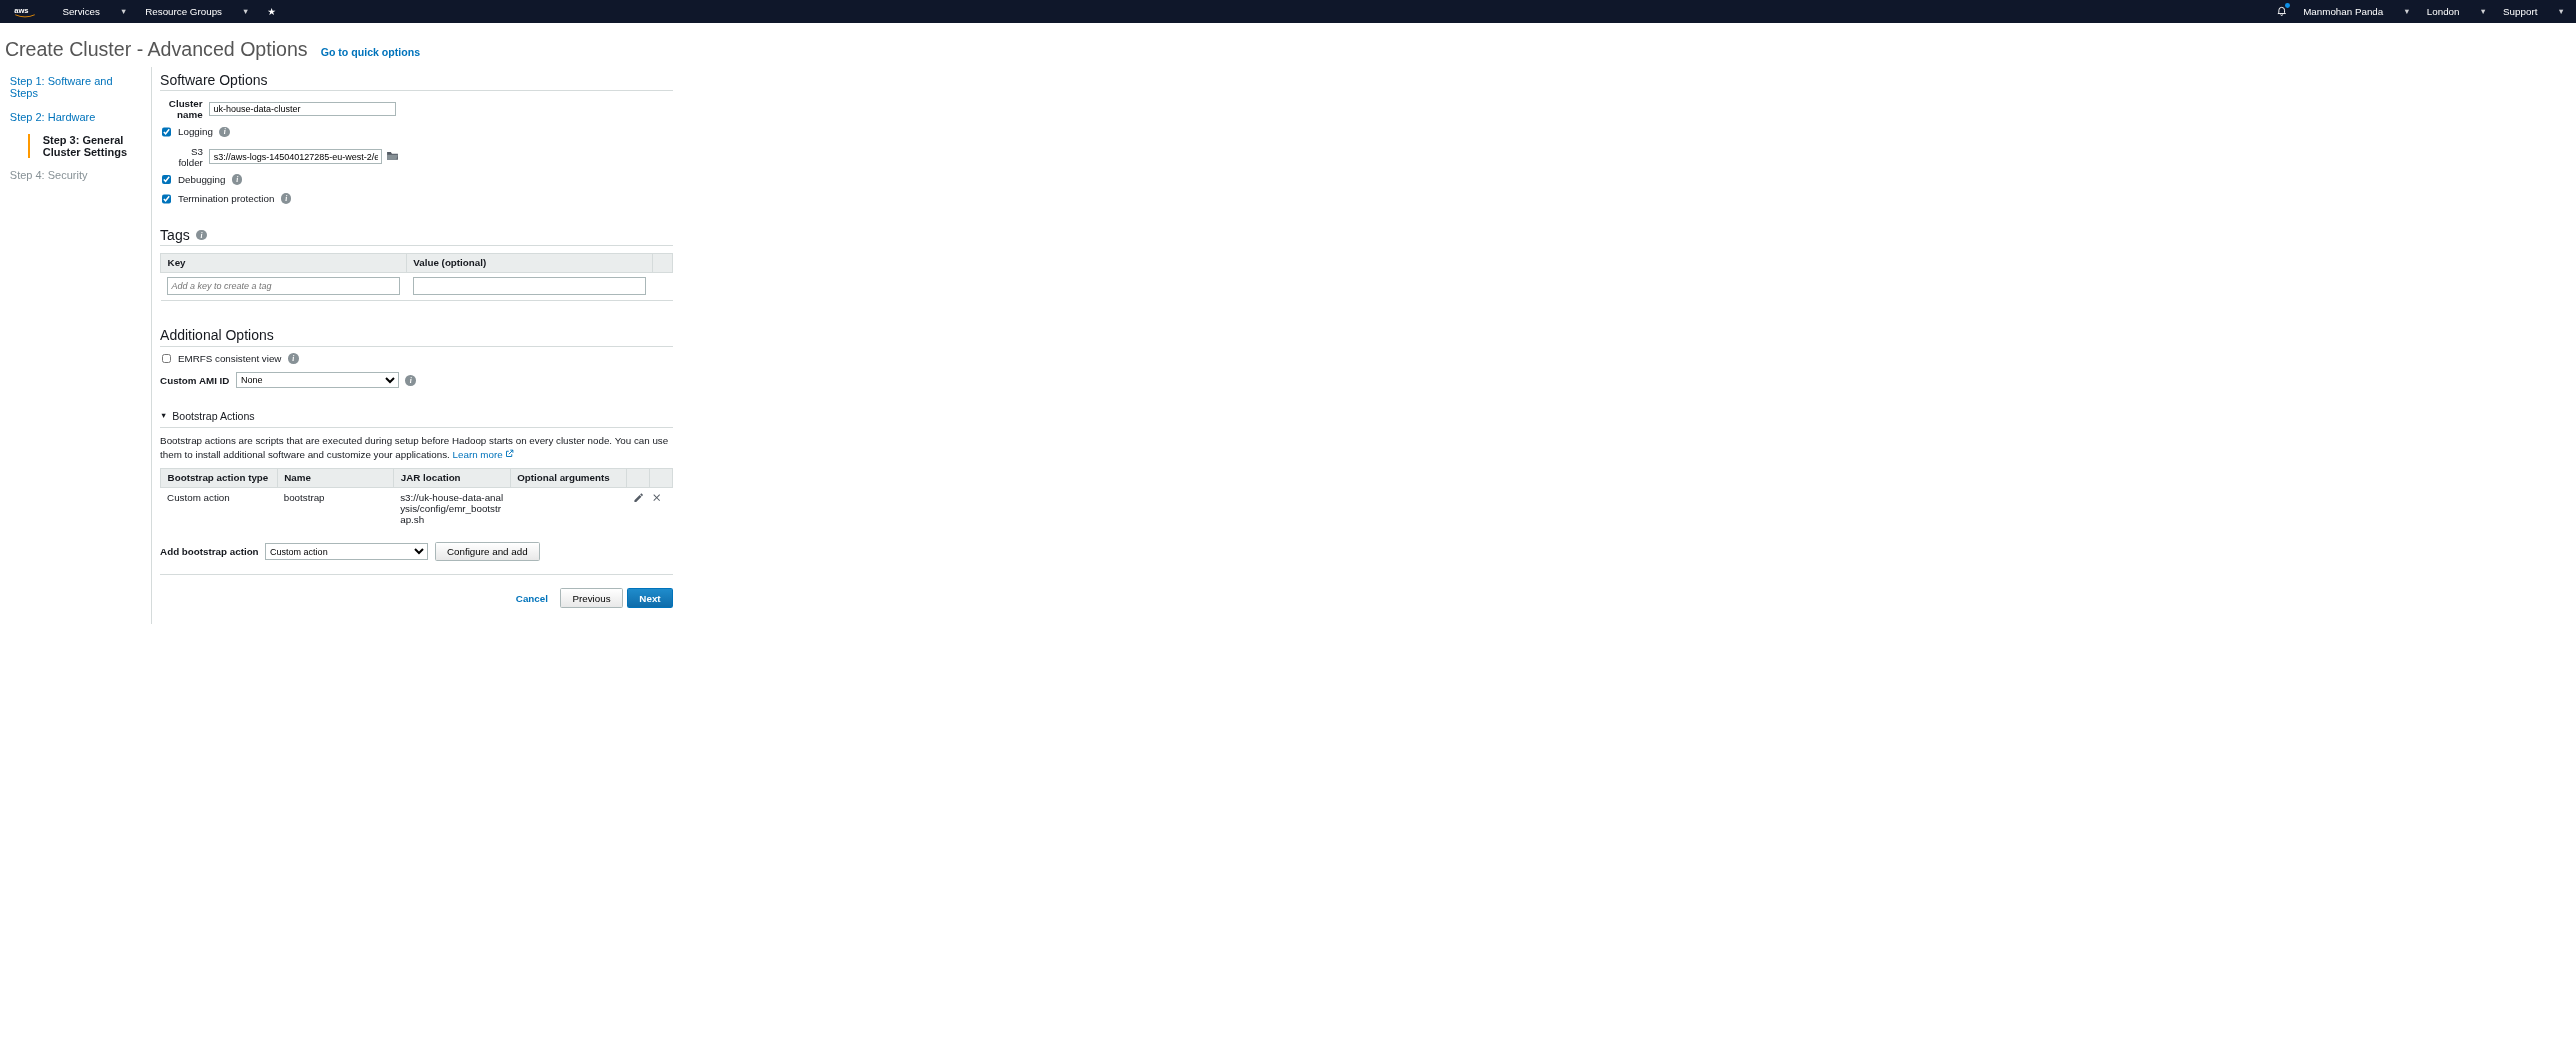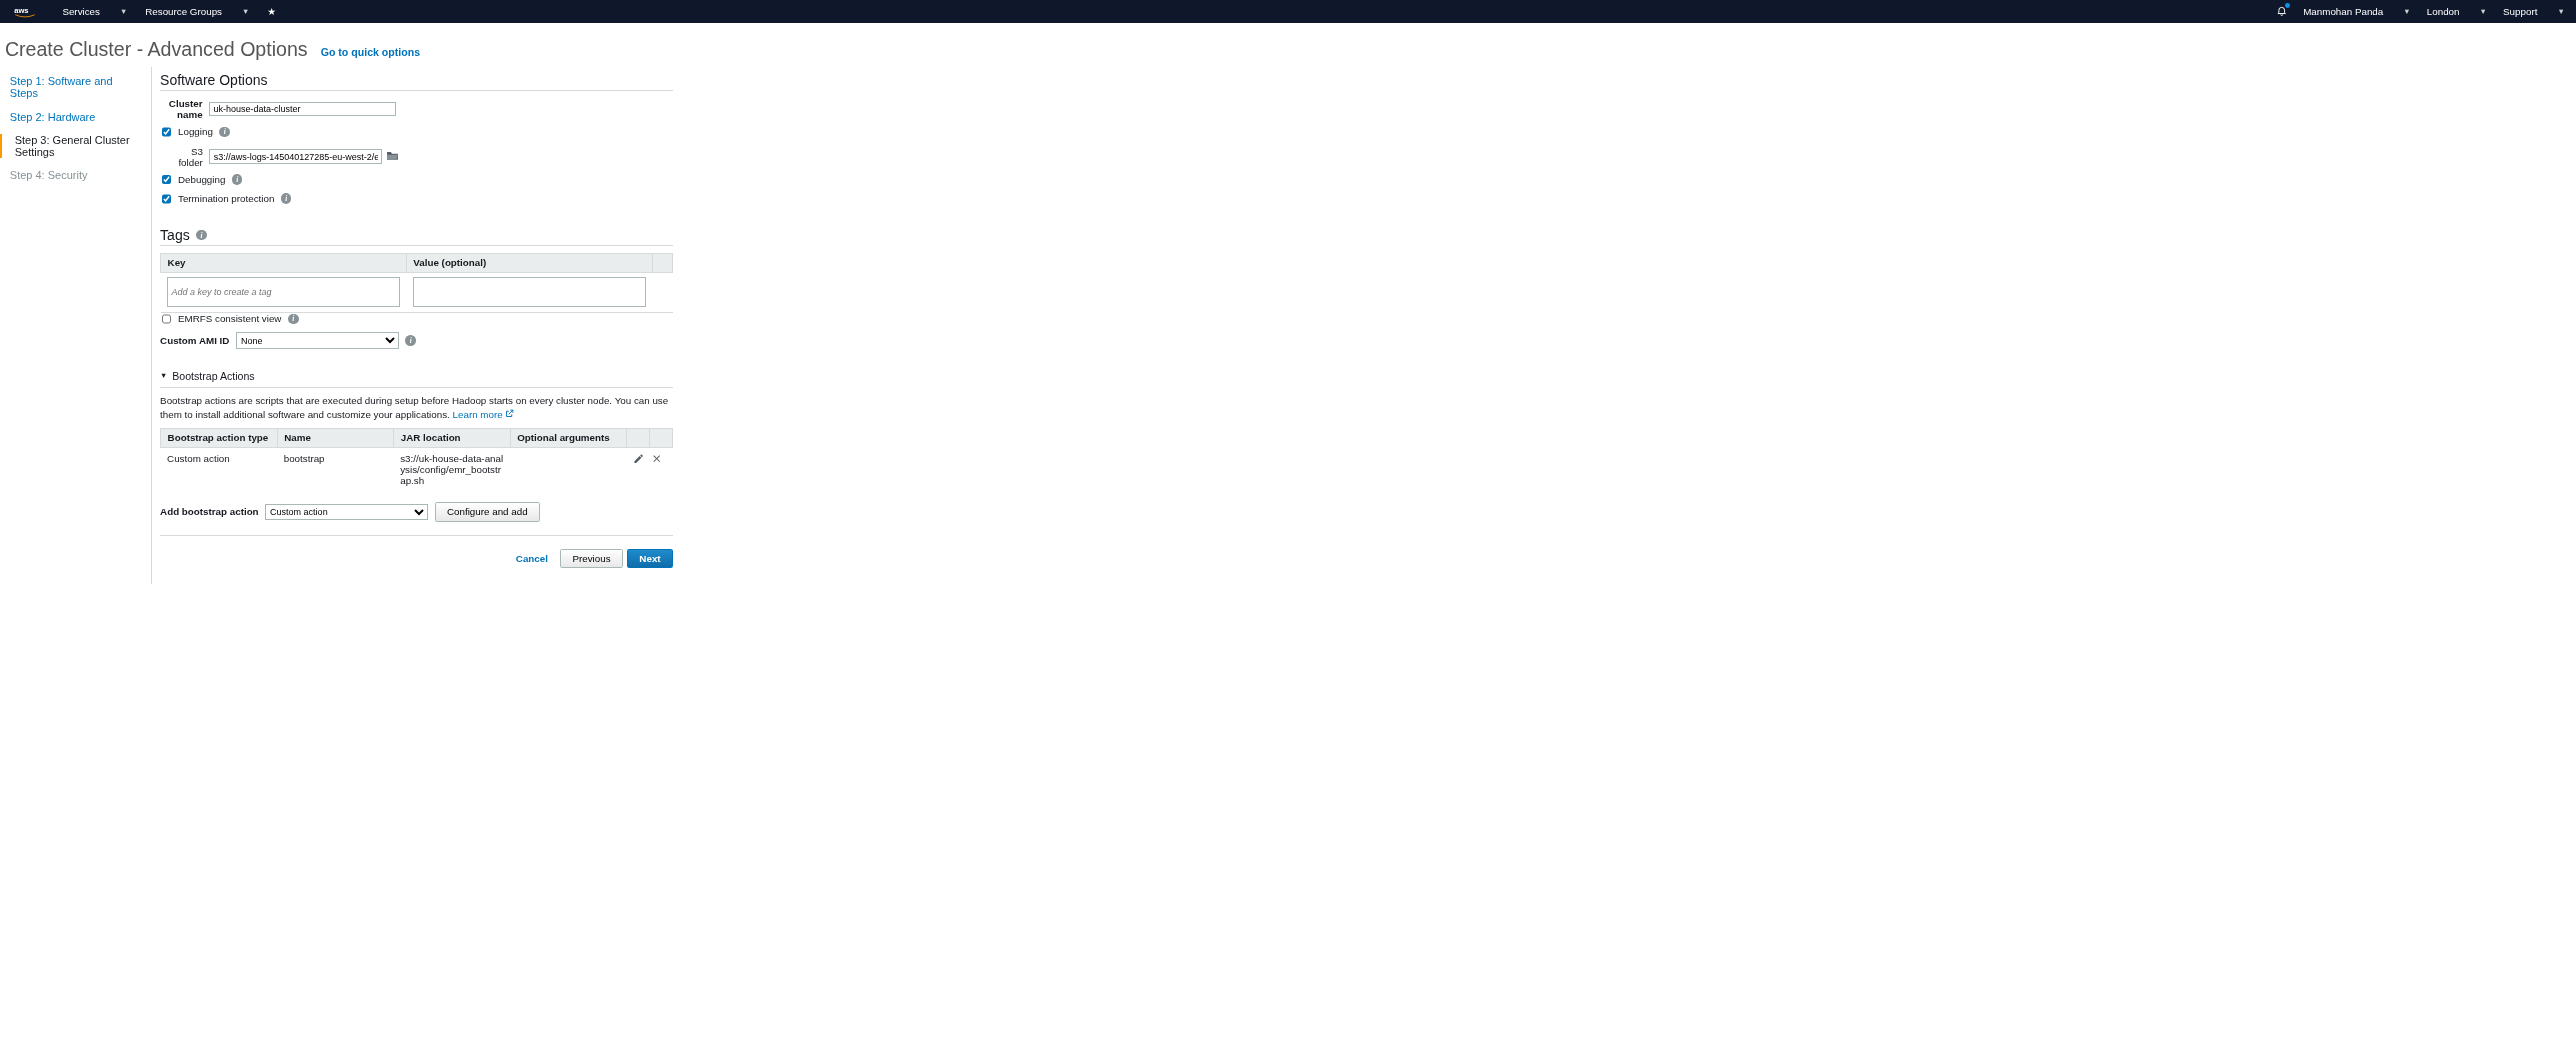--- a/index.html
+++ b/index.html
@@ -19,21 +19,21 @@
 
     
     .page-header { padding: 14.7px 4.9px 6.5px 4.9px; display: flex; align-items: baseline; gap: 13px; }
     .page-title { font-size: 19.6px; font-weight: 400; color: #555; }
     .quick-link { color: #0073bb; font-size: 10.6px; font-weight: 700; cursor: pointer; }
 
     
     .layout { display: flex; align-items: stretch; }
     .sidebar { width: 152px; padding: 8.1px 11.4px 0 9.8px; border-right: 0.8px solid #d5dbdb; min-height: 456px; }
     .step-link { display: block; color: #0073bb; font-size: 11px; margin-bottom: 11.4px; cursor: pointer; }
-    .step-link.active { color: #16191f; font-weight: 400; position: relative; padding-left: 4.9px; }
+    .step-link.active { color: #16191f; font-weight: 700; position: relative; padding-left: 4.9px; margin-left: 28px; }
     .step-link.active::before { content: ""; position: absolute; left: -9.8px; top: 0; bottom: 0; width: 2.4px; background: #ff9900; }
     .step-link.disabled { color: #879196; cursor: default; }
 
     .main { flex: 1; padding: 0 0 16.3px 8.1px; max-width: 521px; }
 
     
     .section-title { font-size: 14px; font-weight: 400; padding: 4.9px 0 2.4px 0; border-bottom: 0.8px solid #d5dbdb; margin-bottom: 6.5px; display: flex; align-items: center; gap: 6.5px; }
 
     .form-row { display: flex; align-items: center; margin-bottom: 6.5px; }
     .form-label { width: 49px; text-align: right; padding-right: 6.5px; font-weight: 700; font-size: 9.8px; }
@@ -46,21 +46,21 @@
     .check-label { font-size: 9.8px; }
     .indent { margin-left: 16.3px; }
     
     .info-icon { display: inline-flex; align-items: center; justify-content: center; width: 10.6px; height: 10.6px; border-radius: 50%; background: #879196; color: #fff; font-size: 7.3px; font-weight: 700; font-style: italic; font-family: Georgia, serif; cursor: default; }
     .folder-icon { color: #545b64; margin-left: 3.3px; font-size: 11.4px; cursor: pointer; }
     
     
     .tags-table, .bootstrap-table { width: 100%; border-collapse: collapse; font-size: 9.8px; }
     .tags-table th, .bootstrap-table th { text-align: left; font-weight: 700; background: #eaeded; border: 0.8px solid #d5dbdb; padding: 3.3px 6.5px; font-size: 9.8px; }
     .tags-table td, .bootstrap-table td { padding: 4.9px 6.5px; vertical-align: top; }
-    .tags-table input { width: 100%; border: 0.8px solid #aab7b8; padding: 1.6px 3.3px; font-size: 9px; font-style: italic; height: 30px; }
+    .tags-table input { width: 100%; border: 0.8px solid #aab7b8; padding: 1.6px 3.3px; font-size: 9px; font-style: italic; height: 18px; }
     .tags-table input.val { font-style: normal; }
     .tags-row-wrap { border-bottom: 0.8px solid #d5dbdb; }
     
     
     select { border: 0.8px solid #aab7b8; font-size: 9px; height: 16.3px; background: #fff; }
     .select-ami { width: 163px; }
     .select-bootstrap { width: 163px; }
 
     
     .collapse-header { display: flex; align-items: center; gap: 4.9px; font-size: 10.6px; padding: 4.9px 0; border-bottom: 0.8px solid #d5dbdb; cursor: pointer; }
@@ -197,20 +197,21 @@
       </thead>
       <tbody>
         <tr class="tags-row-wrap">
           <td><input type="text" placeholder="Add a key to create a tag" style=""></td>
           <td><input type="text" class="val" style=""></td>
           <td></td>
         </tr>
       </tbody>
     </table>
 
+    <div class="section-title" style="margin-top:21px">Additional Options</div>
 
     <div class="check-row">
       <input type="checkbox" style="">
       <span class="check-label">EMRFS consistent view</span>
       <span class="info-icon">i</span>
     </div>
 
     <div class="form-row">
       <span style="font-weight:700;font-size:9.8px;padding-right:6.5px">Custom AMI ID</span>
       <select class="select-ami">

